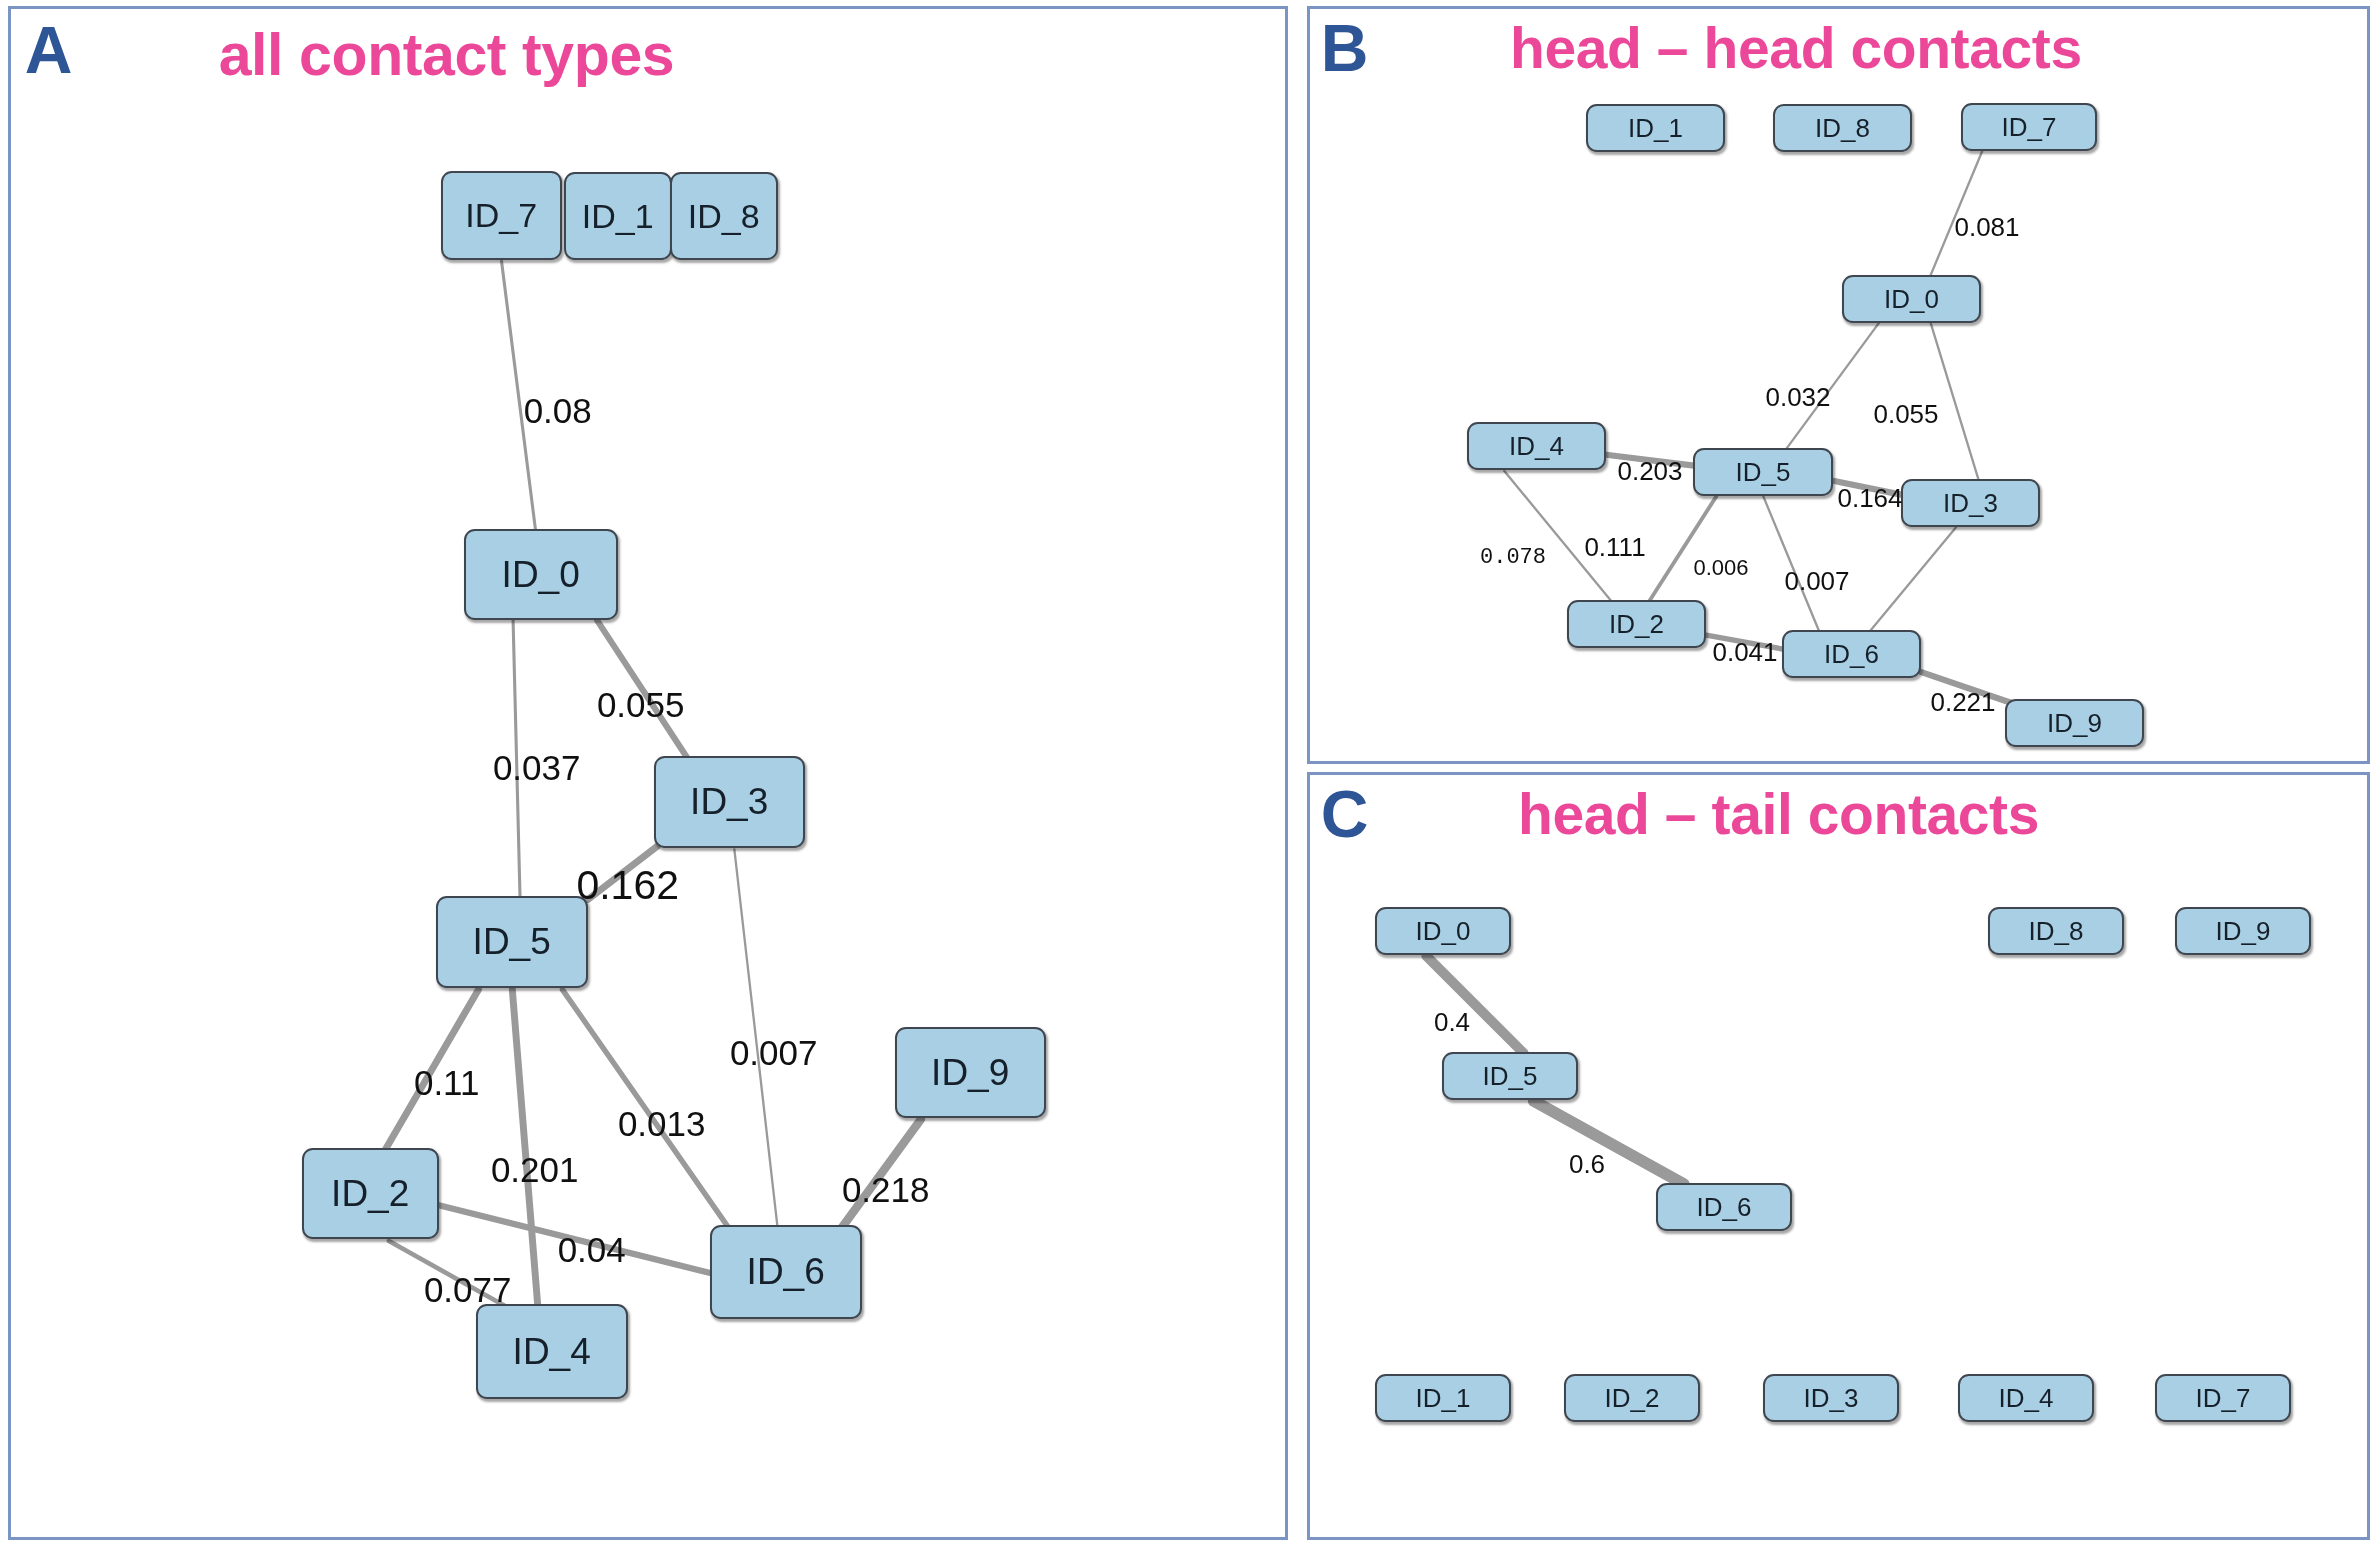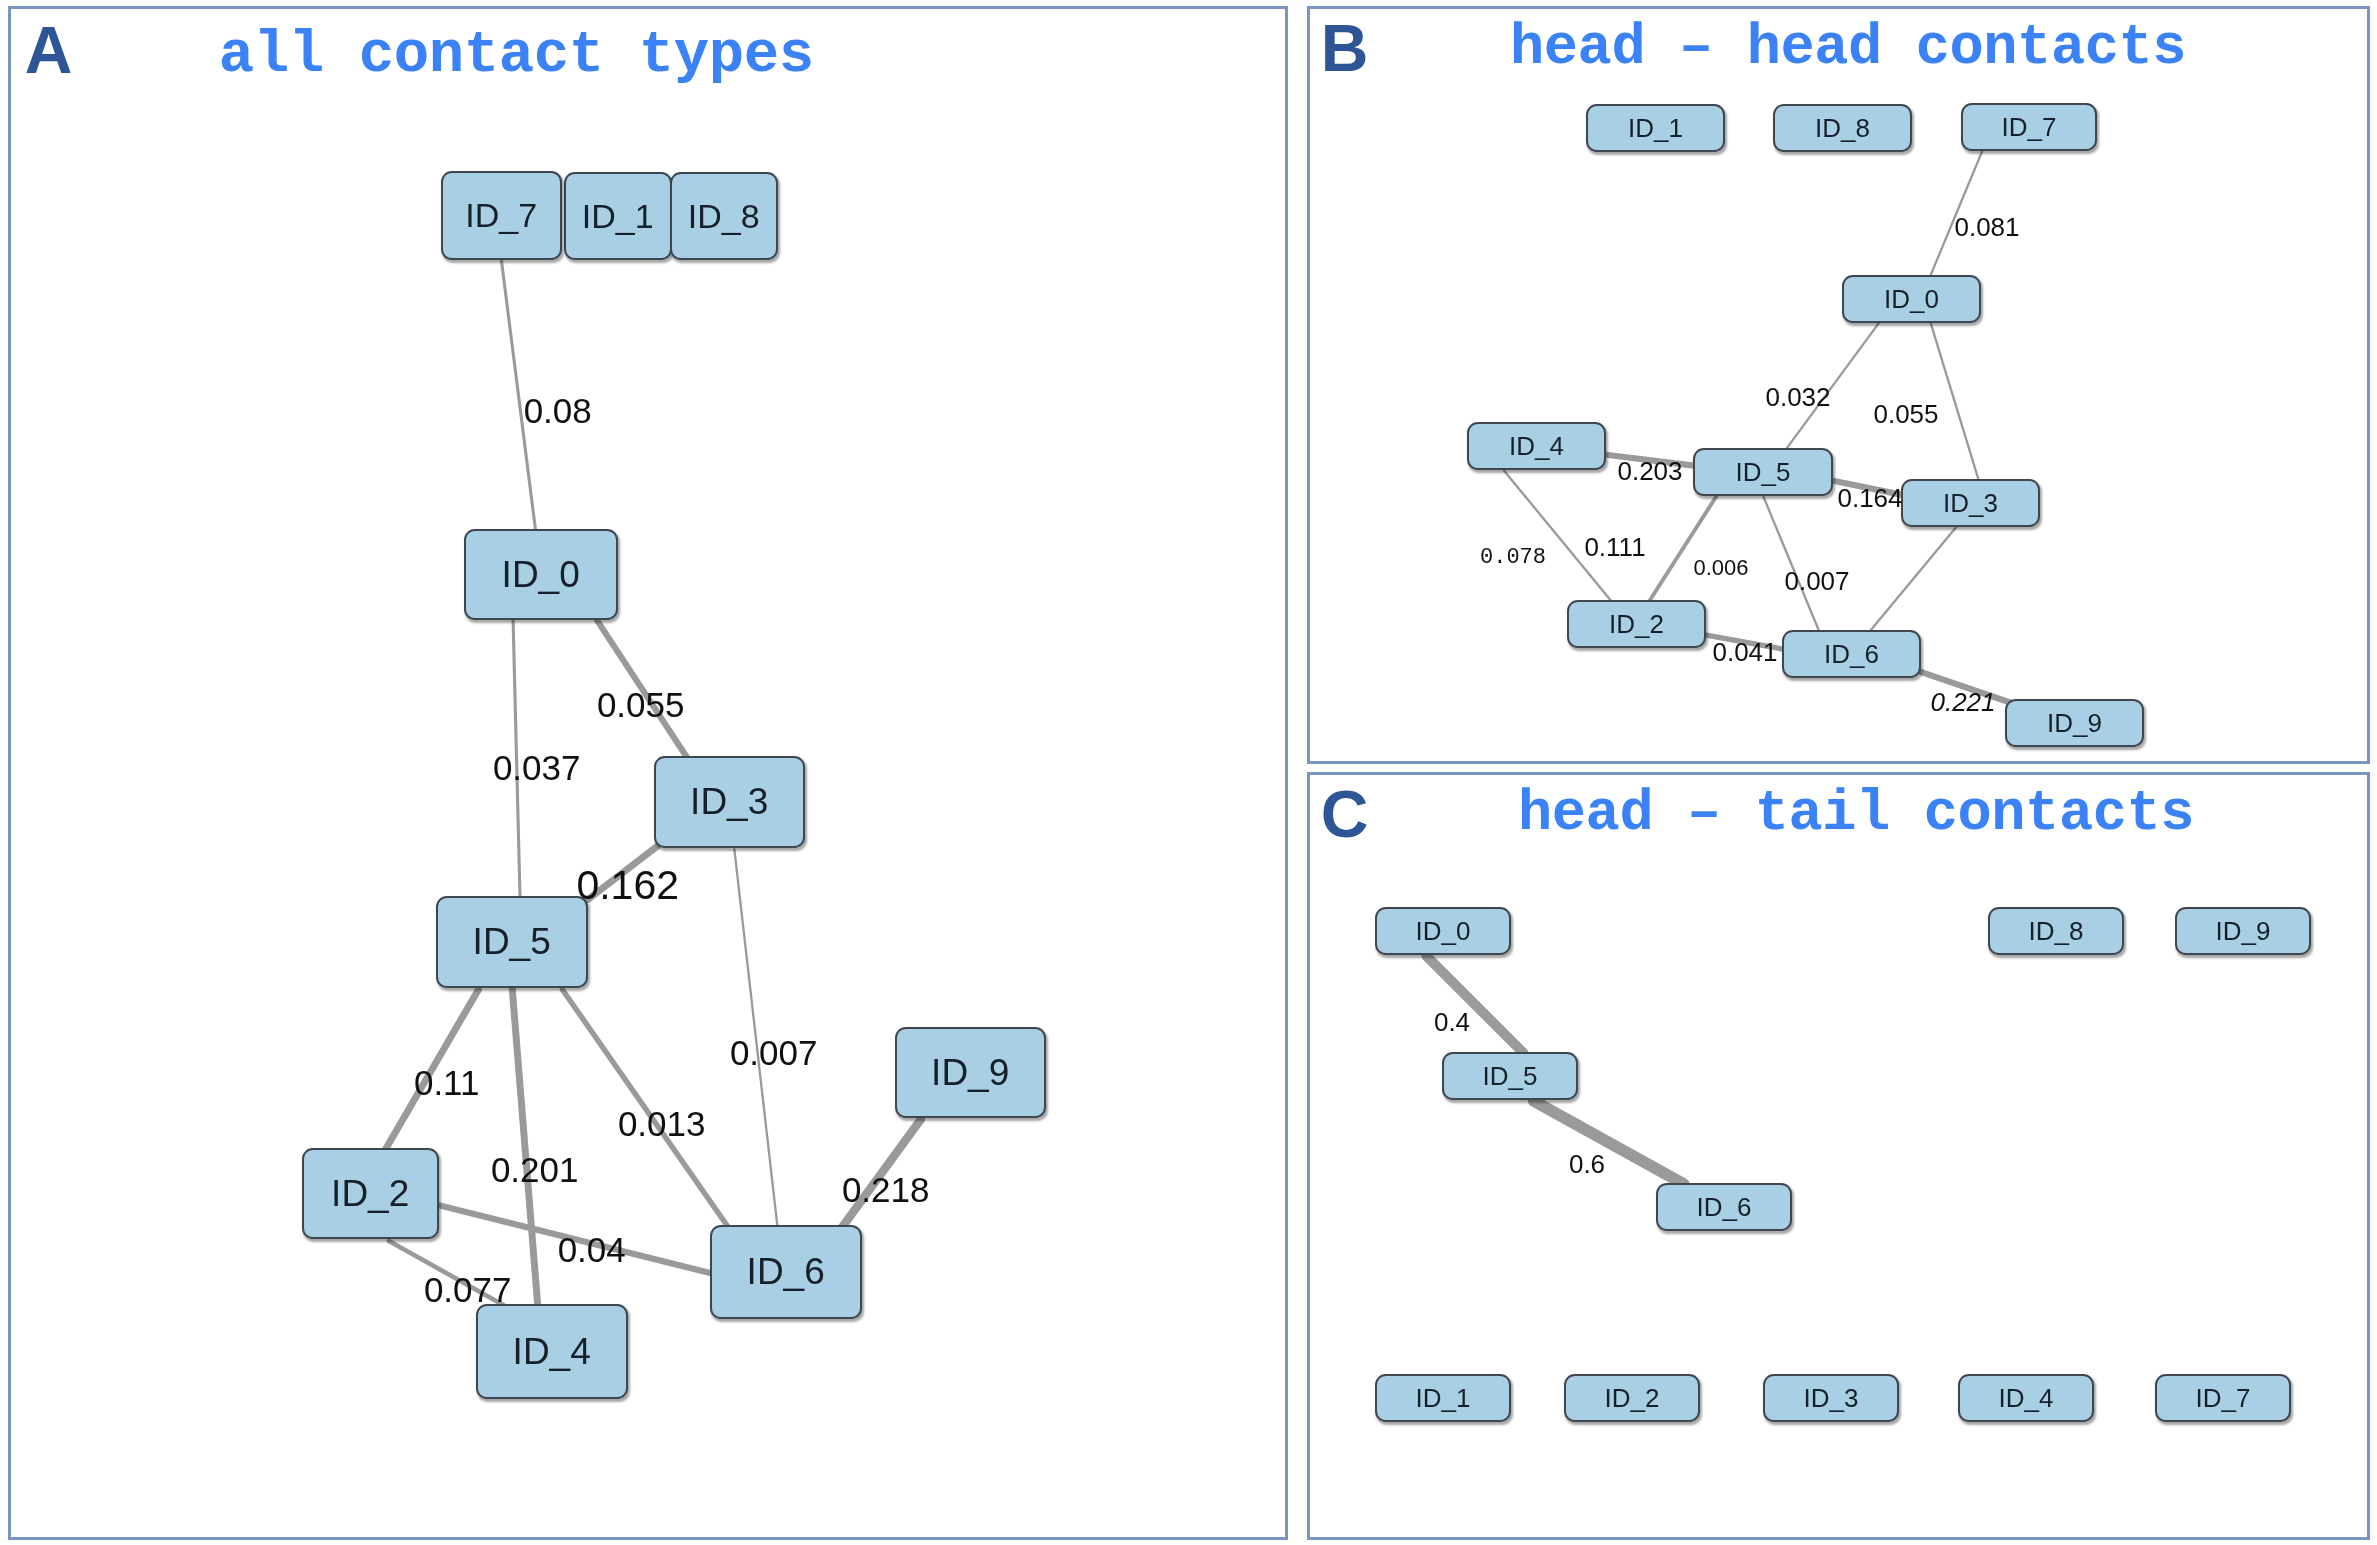--- a/index.html
+++ b/index.html
@@ -36,23 +36,23 @@
     color: #2e5596;
     line-height: 1;
     user-select: none;
   }
   #panel-A .panel-letter { left: 14px; top: 7.7px;  font-size: 66px; }
   #panel-B .panel-letter { left: 10.8px; top: 6.2px;   font-size: 66px; }
   #panel-C .panel-letter { left: 10.8px; top: 6.2px;   font-size: 66px; }
 
   .panel-title {
     position: absolute;
-    font-family: Liberation Mono, monospace;
+    font-family: Liberation Sans, sans-serif;
     font-weight: bold;
-    color: #3b82f6;
+    color: #ec4899;
     white-space: nowrap;
     letter-spacing: -0.4px;
     line-height: 1;
     user-select: none;
   }
   #panel-A .panel-title { left: 208px;  top: 17px; font-size: 59px; }
   #panel-B .panel-title { left: 200px;  top: 10.8px; font-size: 57px; }
   #panel-C .panel-title { left: 208px;  top: 10.8px; font-size: 57px; }
 
   .graph {
@@ -178,21 +178,21 @@
     <div class="edge-label" style="left: 677px; top: 206px; font-size: 26px;">0.081</div>
         <div class="edge-label" style="left: 488px; top: 376px; font-size: 26px;">0.032</div>
         <div class="edge-label" style="left: 596px; top: 393px; font-size: 26px;">0.055</div>
         <div class="edge-label" style="left: 340px; top: 450px; font-size: 26px;">0.203</div>
         <div class="edge-label" style="left: 560px; top: 477px; font-size: 26px; text-align: center;">0.164</div>
         <div class="edge-label" style="left: 203px; top: 536px; font-size: 22px; font-family: Liberation Mono, monospace;">0.078</div>
         <div class="edge-label" style="left: 305px; top: 526px; font-size: 26px;">0.111</div>
         <div class="edge-label" style="left: 411px; top: 547px; font-size: 22px;">0.006</div>
         <div class="edge-label" style="left: 507px; top: 560px; font-size: 26px;">0.007</div>
         <div class="edge-label" style="left: 435px; top: 631px; font-size: 26px;">0.041</div>
-        <div class="edge-label" style="left: 653px; top: 681px; font-size: 26px; font-style: italic;">0.221</div>
+        <div class="edge-label" style="left: 653px; top: 681px; font-size: 26px;">0.221</div>
         <div class="node" style="left: 276px; top: 95px; width: 139px; height: 48px; font-size: 26px;">
           <span>ID_1</span>
         </div>
         <div class="node" style="left: 463px; top: 95px; width: 139px; height: 48px; font-size: 26px;">
           <span>ID_8</span>
         </div>
         <div class="node" style="left: 651px; top: 94px; width: 136px; height: 48px; font-size: 26px;">
           <span>ID_7</span>
         </div>
         <div class="node" style="left: 532px; top: 266px; width: 139px; height: 48px; font-size: 26px;">

